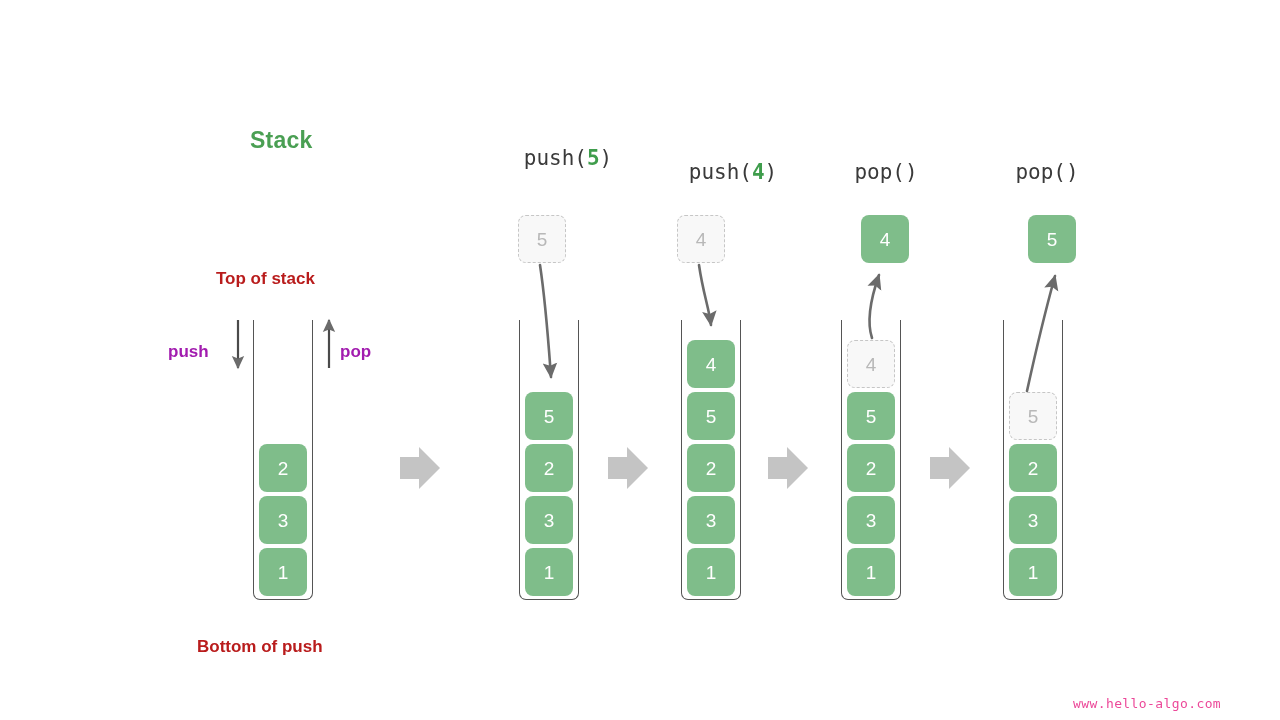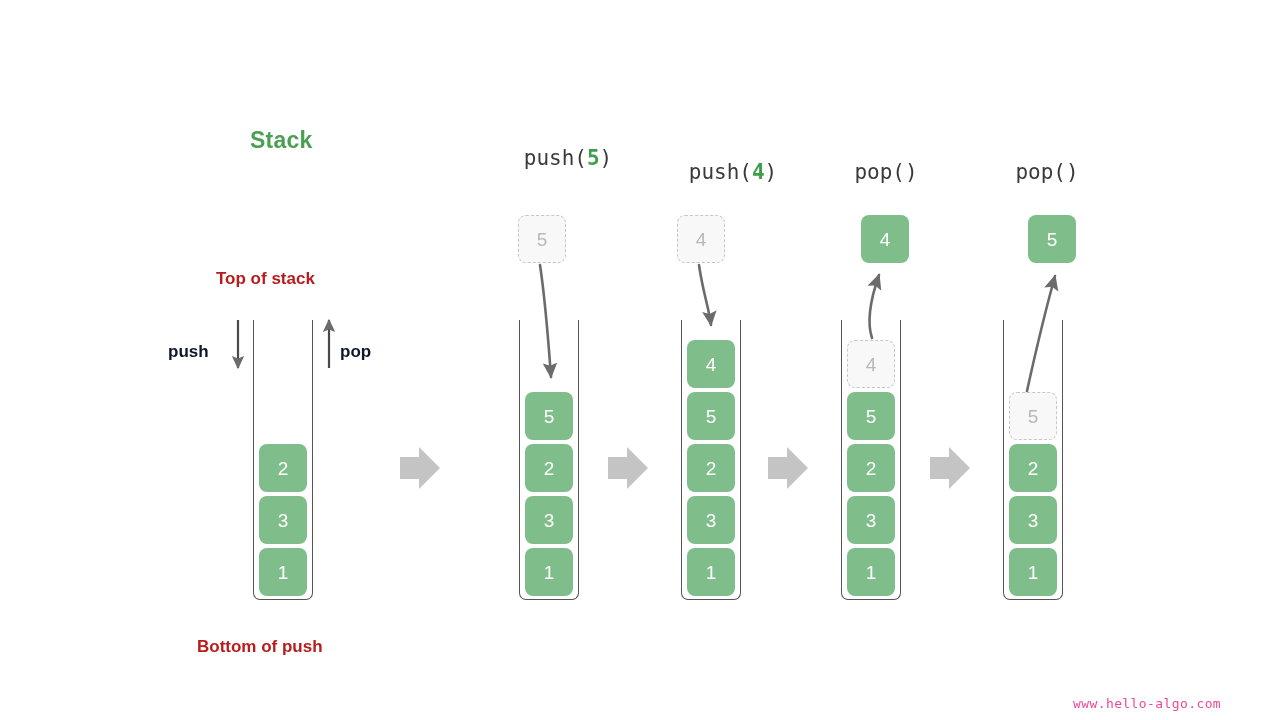--- a/index.html
+++ b/index.html
@@ -41,21 +41,21 @@
     color: #b91c1c;
     white-space: nowrap;
   }
   #top-of-stack-label { left: 216px; top: 249px; }
   #bottom-of-stack-label { left: 197px; top: 617px; }
 
   
   .side-label {
     font-size: 17px;
     font-weight: bold;
-    color: #0f172a;
+    color: #a21caf;
   }
   #push-label { left: 168px; top: 322px; }
   #pop-label  { left: 340px; top: 322px; }
 
   
   .op-label {
     font-family: "DejaVu Sans Mono", "Liberation Mono", monospace;
     font-size: 21px;
     color: #3a3a3a;
     white-space: nowrap;

